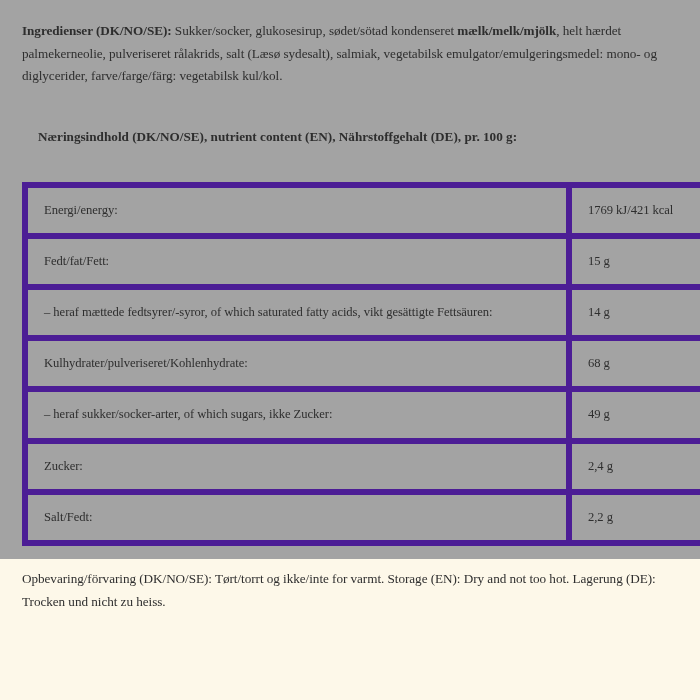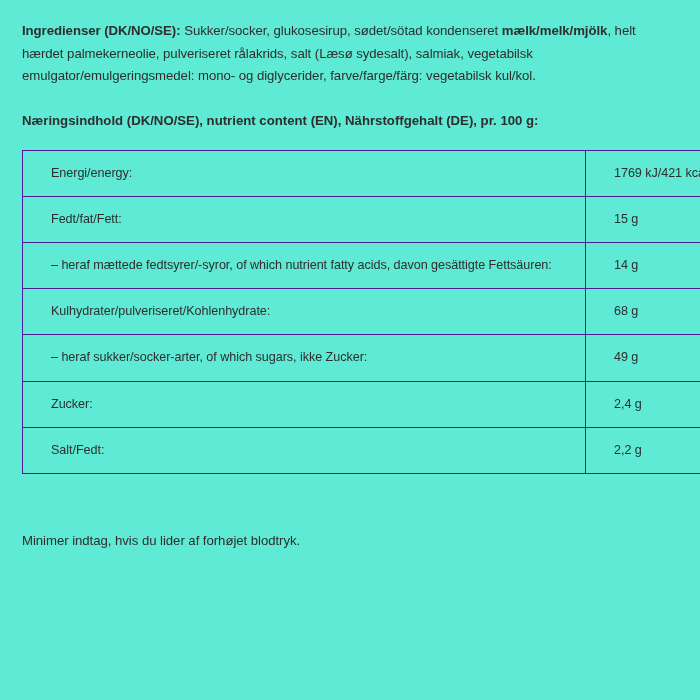--- a/index.html
+++ b/index.html
@@ -10,58 +10,59 @@
     width: 700px;
     height: 700px;
     background: #FDF8E9;
     font-family: "Liberation Sans", sans-serif;
     color: #2e2e2e;
     overflow: hidden;
   }
   .page {
     box-sizing: border-box;
     width: 700px;
-    height: 700px;
+    height: 559px;
     padding: 20px 22px 0 22px;
-    background: #5eead4;
+    background: #a3a3a3;
+    font-family: Liberation Serif, serif;
   }
   .para {
     font-size: 13.2px;
     line-height: 1.72;
     letter-spacing: -0.05px;
     margin: 0;
     color: #2e2e2e;
     max-width: 660px;
   }
   .para b, .bold {
     font-weight: 700;
   }
   .spacer-lg { height: 22px; }
   .spacer-md { height: 17px; }
 
   .heading {
     font-size: 13.2px;
     font-weight: 700;
     line-height: 1.72;
-    margin: 0;
+    margin: 16px;
     color: #2e2e2e;
   }
 
   table.nutrition {
     border-collapse: collapse;
     width: 655px;
     margin: 0;
     table-layout: fixed;
   }
   table.nutrition td {
-    border: 1px solid #4c1d95;
+    border: 6px solid #4c1d95;
     font-size: 12.6px;
     line-height: 1.68;
     color: #2e2e2e;
-    padding: 12px 28px;
+    padding: 12px 16px;
     vertical-align: middle;
     letter-spacing: -0.05px;
   }
   td.label-cell {
     width: 506px;
   }
   td.value-cell {
     width: 147px;
   }
   .tall td { padding-top: 17px; padding-bottom: 17px; }
@@ -83,21 +84,21 @@
     <tbody>
       <tr>
         <td class="label-cell">Energi/energy:</td>
         <td class="value-cell">1769 kJ/421 kcal</td>
       </tr>
       <tr>
         <td class="label-cell">Fedt/fat/Fett:</td>
         <td class="value-cell">15 g</td>
       </tr>
       <tr class="tall">
-        <td class="label-cell">– heraf mættede fedtsyrer/-syror, of which nutrient fatty acids, davon gesättigte Fettsäuren:</td>
+        <td class="label-cell">– heraf mættede fedtsyrer/-syror, of which saturated fatty acids, vikt gesättigte Fettsäuren:</td>
         <td class="value-cell">14 g</td>
       </tr>
       <tr>
         <td class="label-cell">Kulhydrater/pulveriseret/Kohlenhydrate:</td>
         <td class="value-cell">68 g</td>
       </tr>
       <tr>
         <td class="label-cell">– heraf sukker/socker-arter, of which sugars, ikke Zucker:</td>
         <td class="value-cell">49 g</td>
       </tr>
@@ -107,21 +108,21 @@
       </tr>
       <tr>
         <td class="label-cell">Salt/Fedt:</td>
         <td class="value-cell">2,2 g</td>
       </tr>
     </tbody>
   </table>
 
   <div class="spacer-lg"></div>
 
+  <p class="para">Opbevaring/förvaring (DK/NO/SE): Tørt/torrt og ikke/inte for varmt. Storage (EN): Dry and not too hot. Lagerung (DE): Trocken und nicht zu heiss.</p>
 
   <div class="spacer-md"></div>
 
 
   <div class="spacer-md"></div>
 
-  <p class="para">Minimer indtag, hvis du lider af forhøjet blodtryk.</p>
 
 </div>
 
 </body></html>

